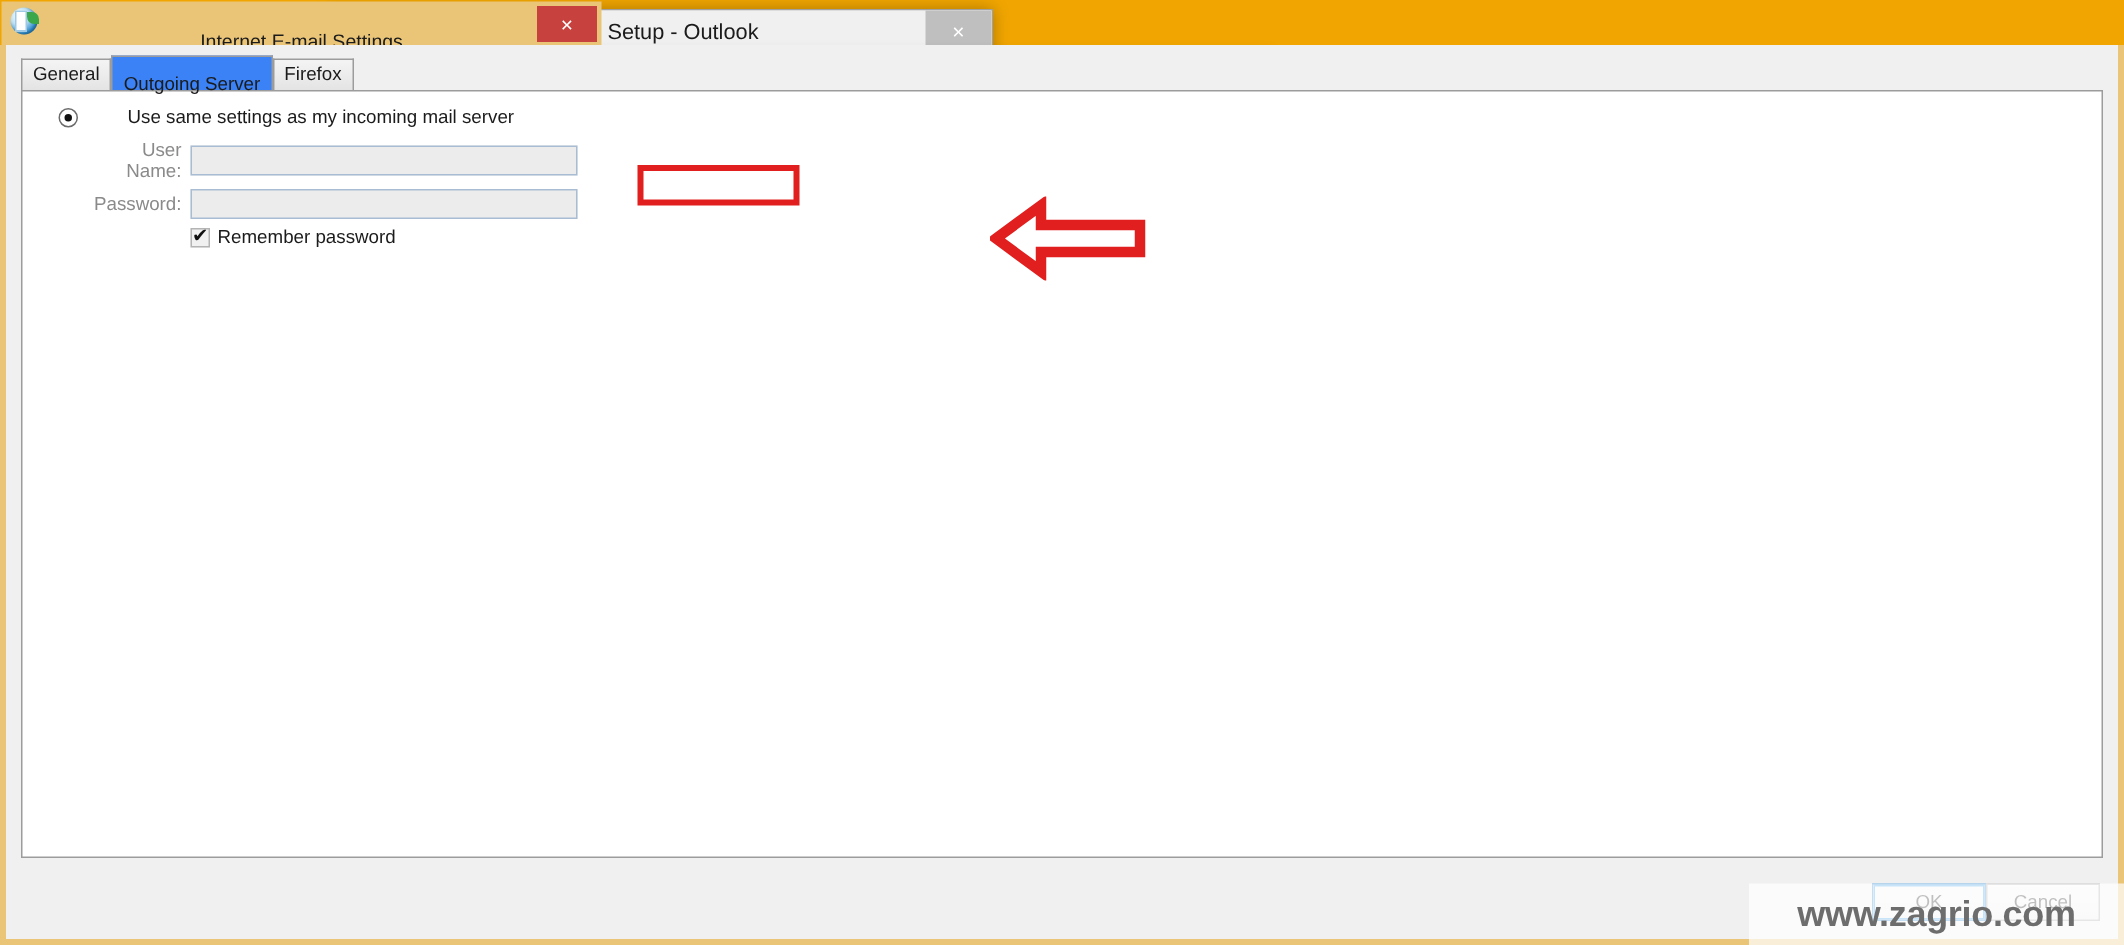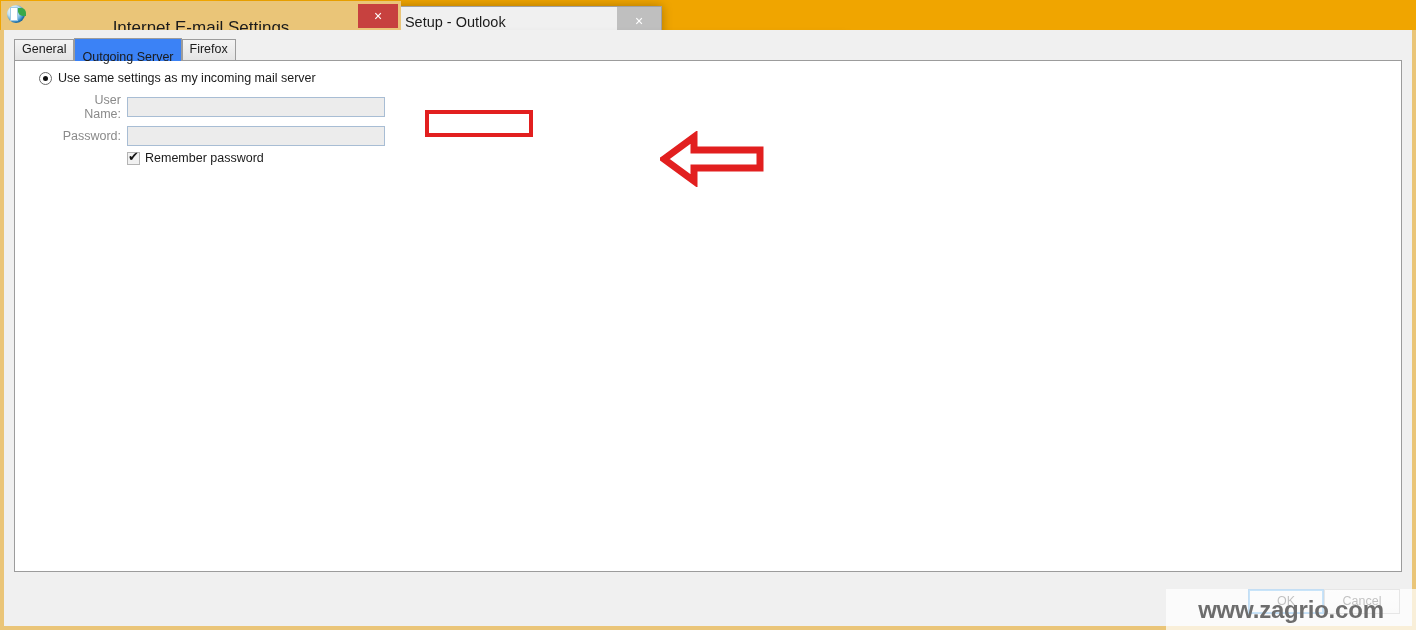--- a/index.html
+++ b/index.html
@@ -334,37 +334,37 @@
     left: 363px; top: 74px; width: 402px; height: 473px;
     background: #f0f0f0;
     border: 1px solid #c8a45a;
     box-shadow: 0 2px 14px rgba(0,0,0,.38);
   }
   #win-iesettings .titlebar {
     height: 30px;
     background: #eac578;
     border-bottom: 1px solid #d9b468;
   }
-  #win-iesettings .tb-title { font-size: 17px; color: #1b1b1b; margin-top: 24px; }
+  #win-iesettings .tb-title { font-size: 13px; color: #1b1b1b; margin-top: 24px; }
   #win-iesettings .tb-close {
     width: 40px; height: 24px; line-height: 24px;
     top: 3px; right: 3px;
   }
   .ie-inner {
     position: absolute; left: 0; right: 0; top: 30px; bottom: 0;
     background: #f0f0f0;
     border: 4px solid #eac578;
     border-top: none;
   }
   .tabstrip {
     position: relative;
     height: 22px;
     margin: 8px 0 0 10px;
     display: flex;
-    align-items: center;
+    align-items: flex-end;
     z-index: 3;
   }
   .tab {
     border: 1px solid #9c9c9c;
     border-bottom: none;
     background: linear-gradient(180deg,#f4f4f4 0%, #e4e4e4 100%);
     font-size: 12.5px;
     padding: 2px 7px 3px 7px;
     height: 21px;
     color: #1b1b1b;
@@ -381,21 +381,21 @@
     position: absolute;
     left: 10px; right: 10px; top: 30px; bottom: 54px;
     background: #ffffff;
     border: 1px solid #9c9c9c;
     z-index: 2;
     padding: 10px 0 0 0;
     font-size: 12.5px;
     color: #1b1b1b;
   }
   .tp-row { margin: 0 0 5px 10px; display: flex; align-items: center; }
-  .tp-row.indent1 { margin-left: 24px; }
+  .tp-row.indent1 { margin-left: 24px; gap: 27px; }
   .tp-row.indent2 { margin-left: 40px; }
   .tp-row.indent3 { margin-left: 45px; }
   .tp-lbl { width: 66px; text-align: right; color: #8a8a8a; font-size: 12.5px; }
   .tp-inp {
     width: 258px; height: 20px;
     background: #ececec;
     border: 1px solid #a8bdd4;
     margin-left: 6px;
   }
   .ie-footer {

